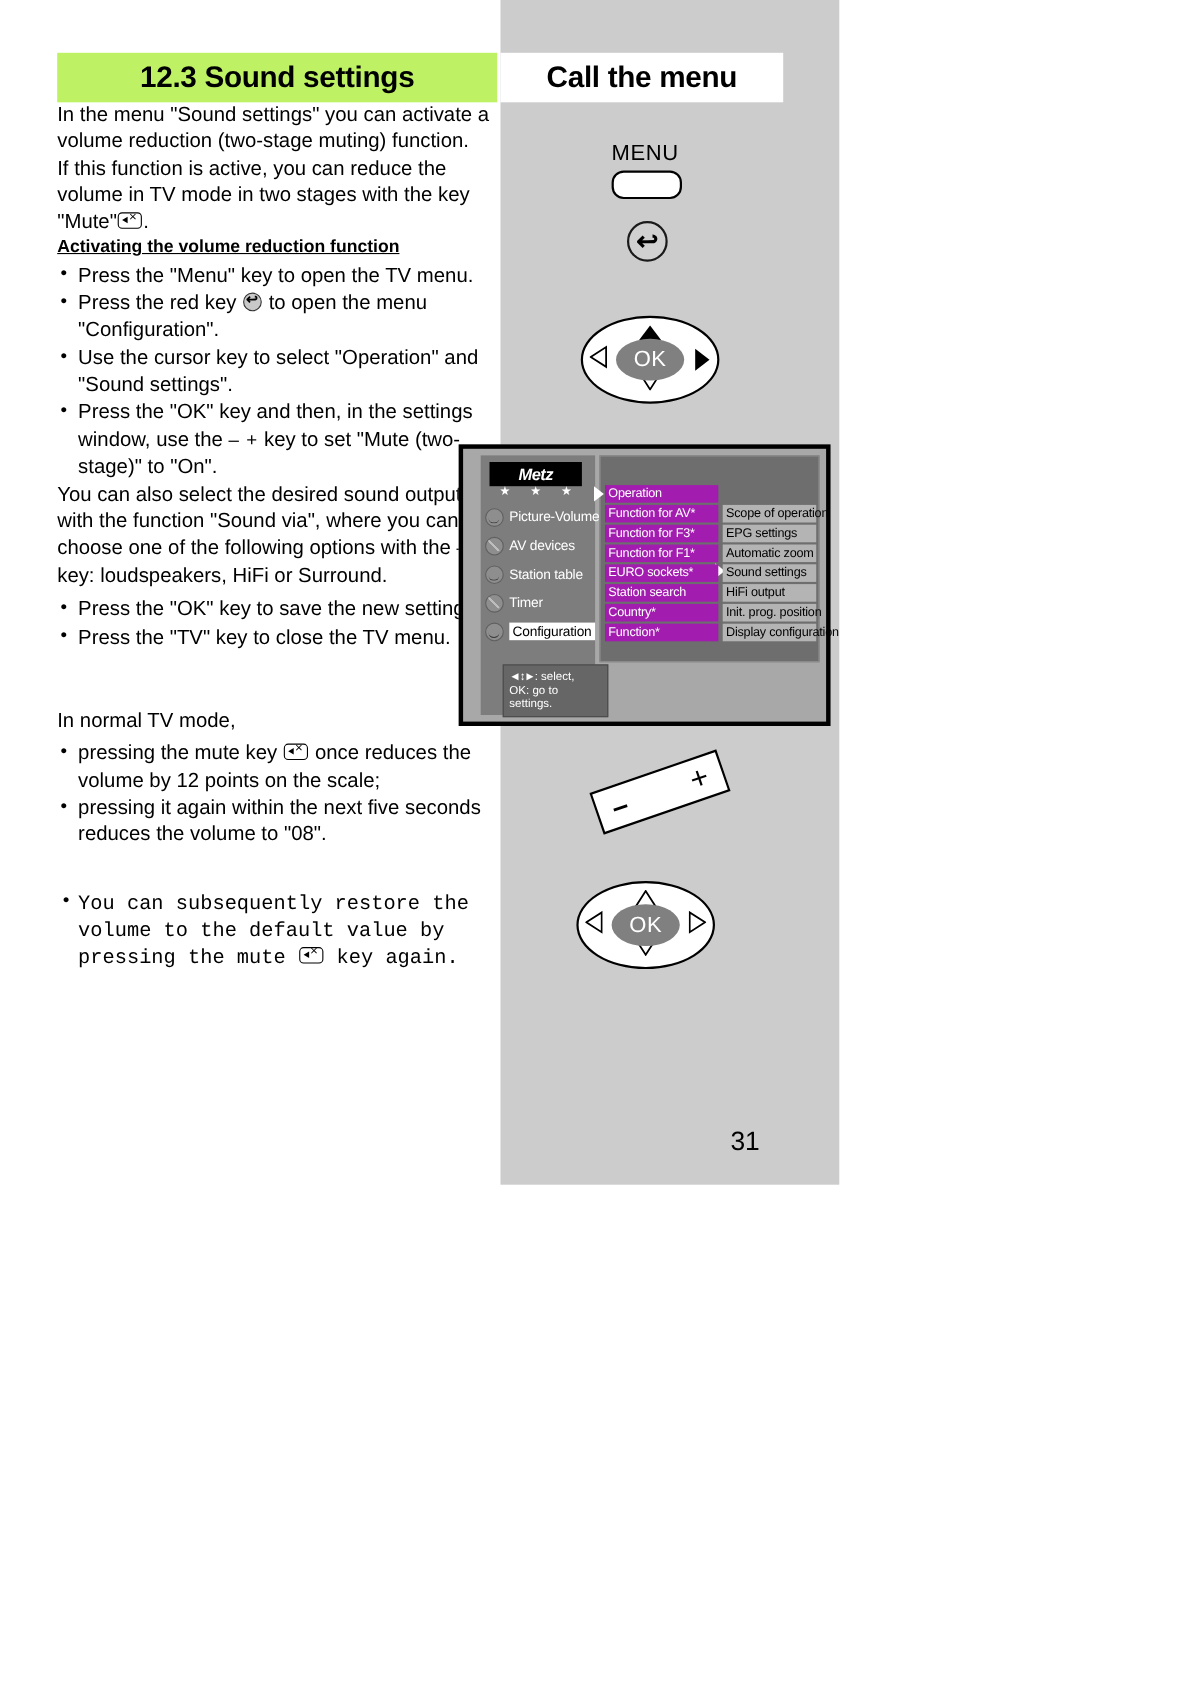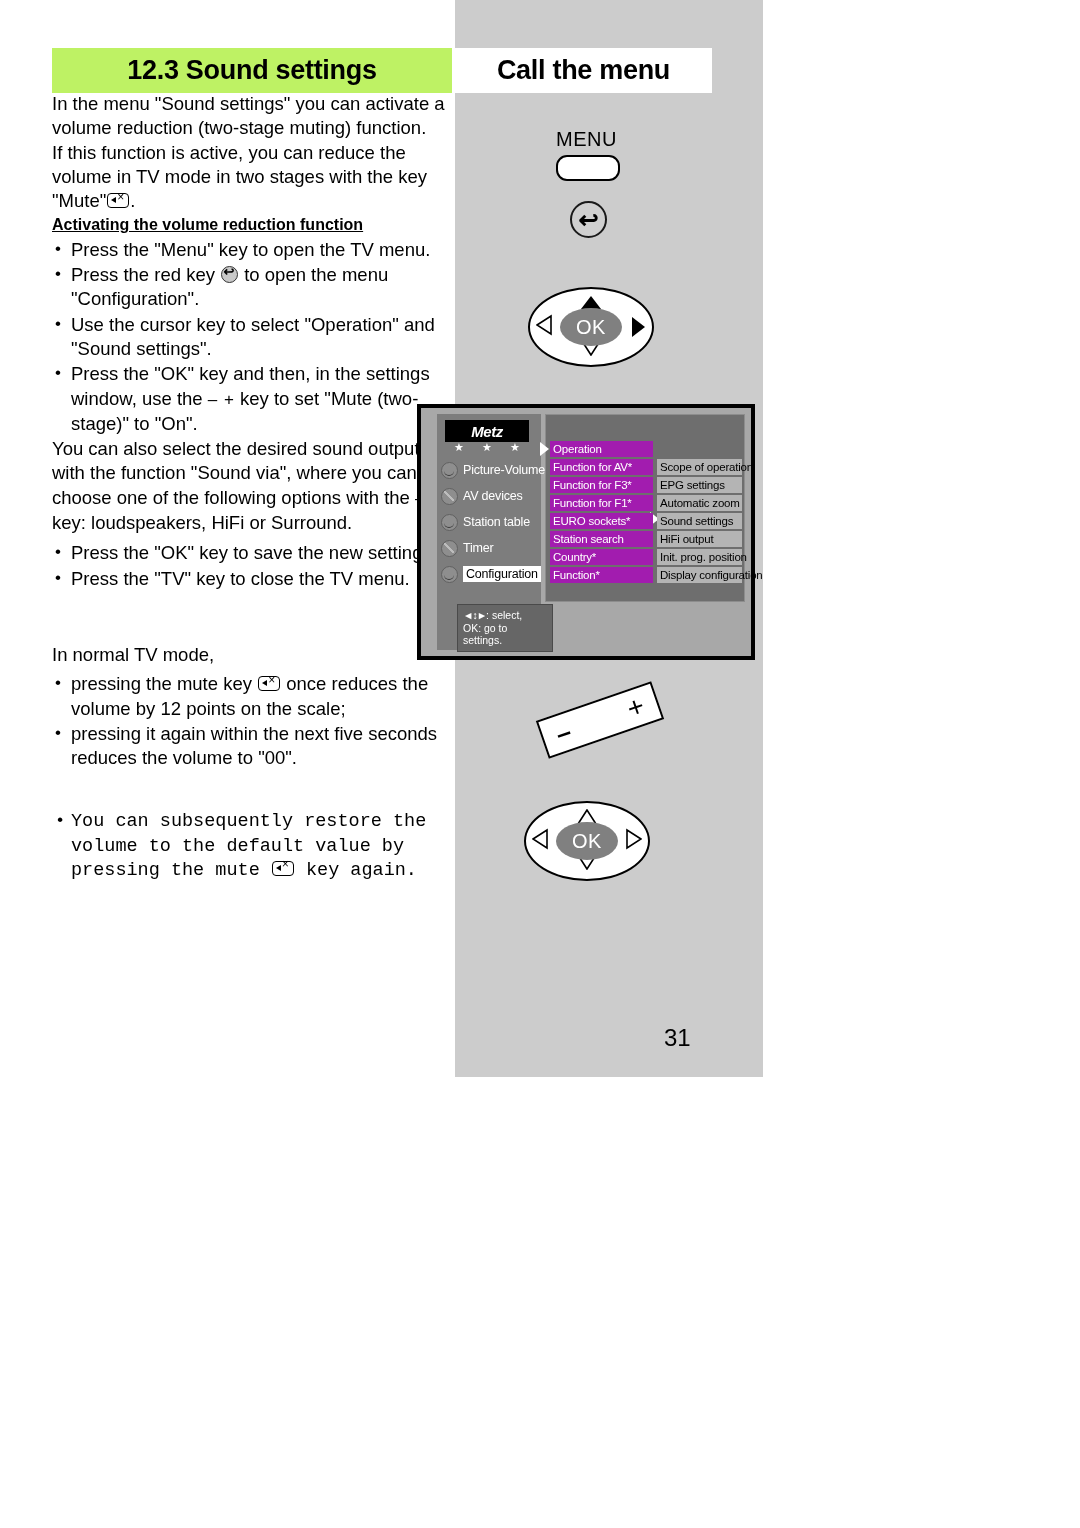--- a/index.html
+++ b/index.html
@@ -523,21 +523,21 @@
 
   <p class="para" style="margin-top:52px;">In normal TV mode,</p>
 
   <ul class="bullets" style="margin-top:5px;">
     <li>
       <span>pressing the mute key</span>
       <span class="mute-glyph"></span>
       <span>once reduces the volume by 12 points on the scale;</span>
     </li>
     <li>
-      <span>pressing it again within the next five seconds reduces the volume to "00".</span>
+      <span>pressing it again within the next five seconds reduces the volume to "08".</span>
     </li>
   </ul>
 
   <ul class="bullets" style="margin-top:40px;font-family:Liberation Mono, monospace;">
     <li>
       <span>You can subsequently restore the volume to the default value by pressing the mute</span>
       <span class="mute-glyph"></span>
       <span>key again.</span>
     </li>
   </ul>

